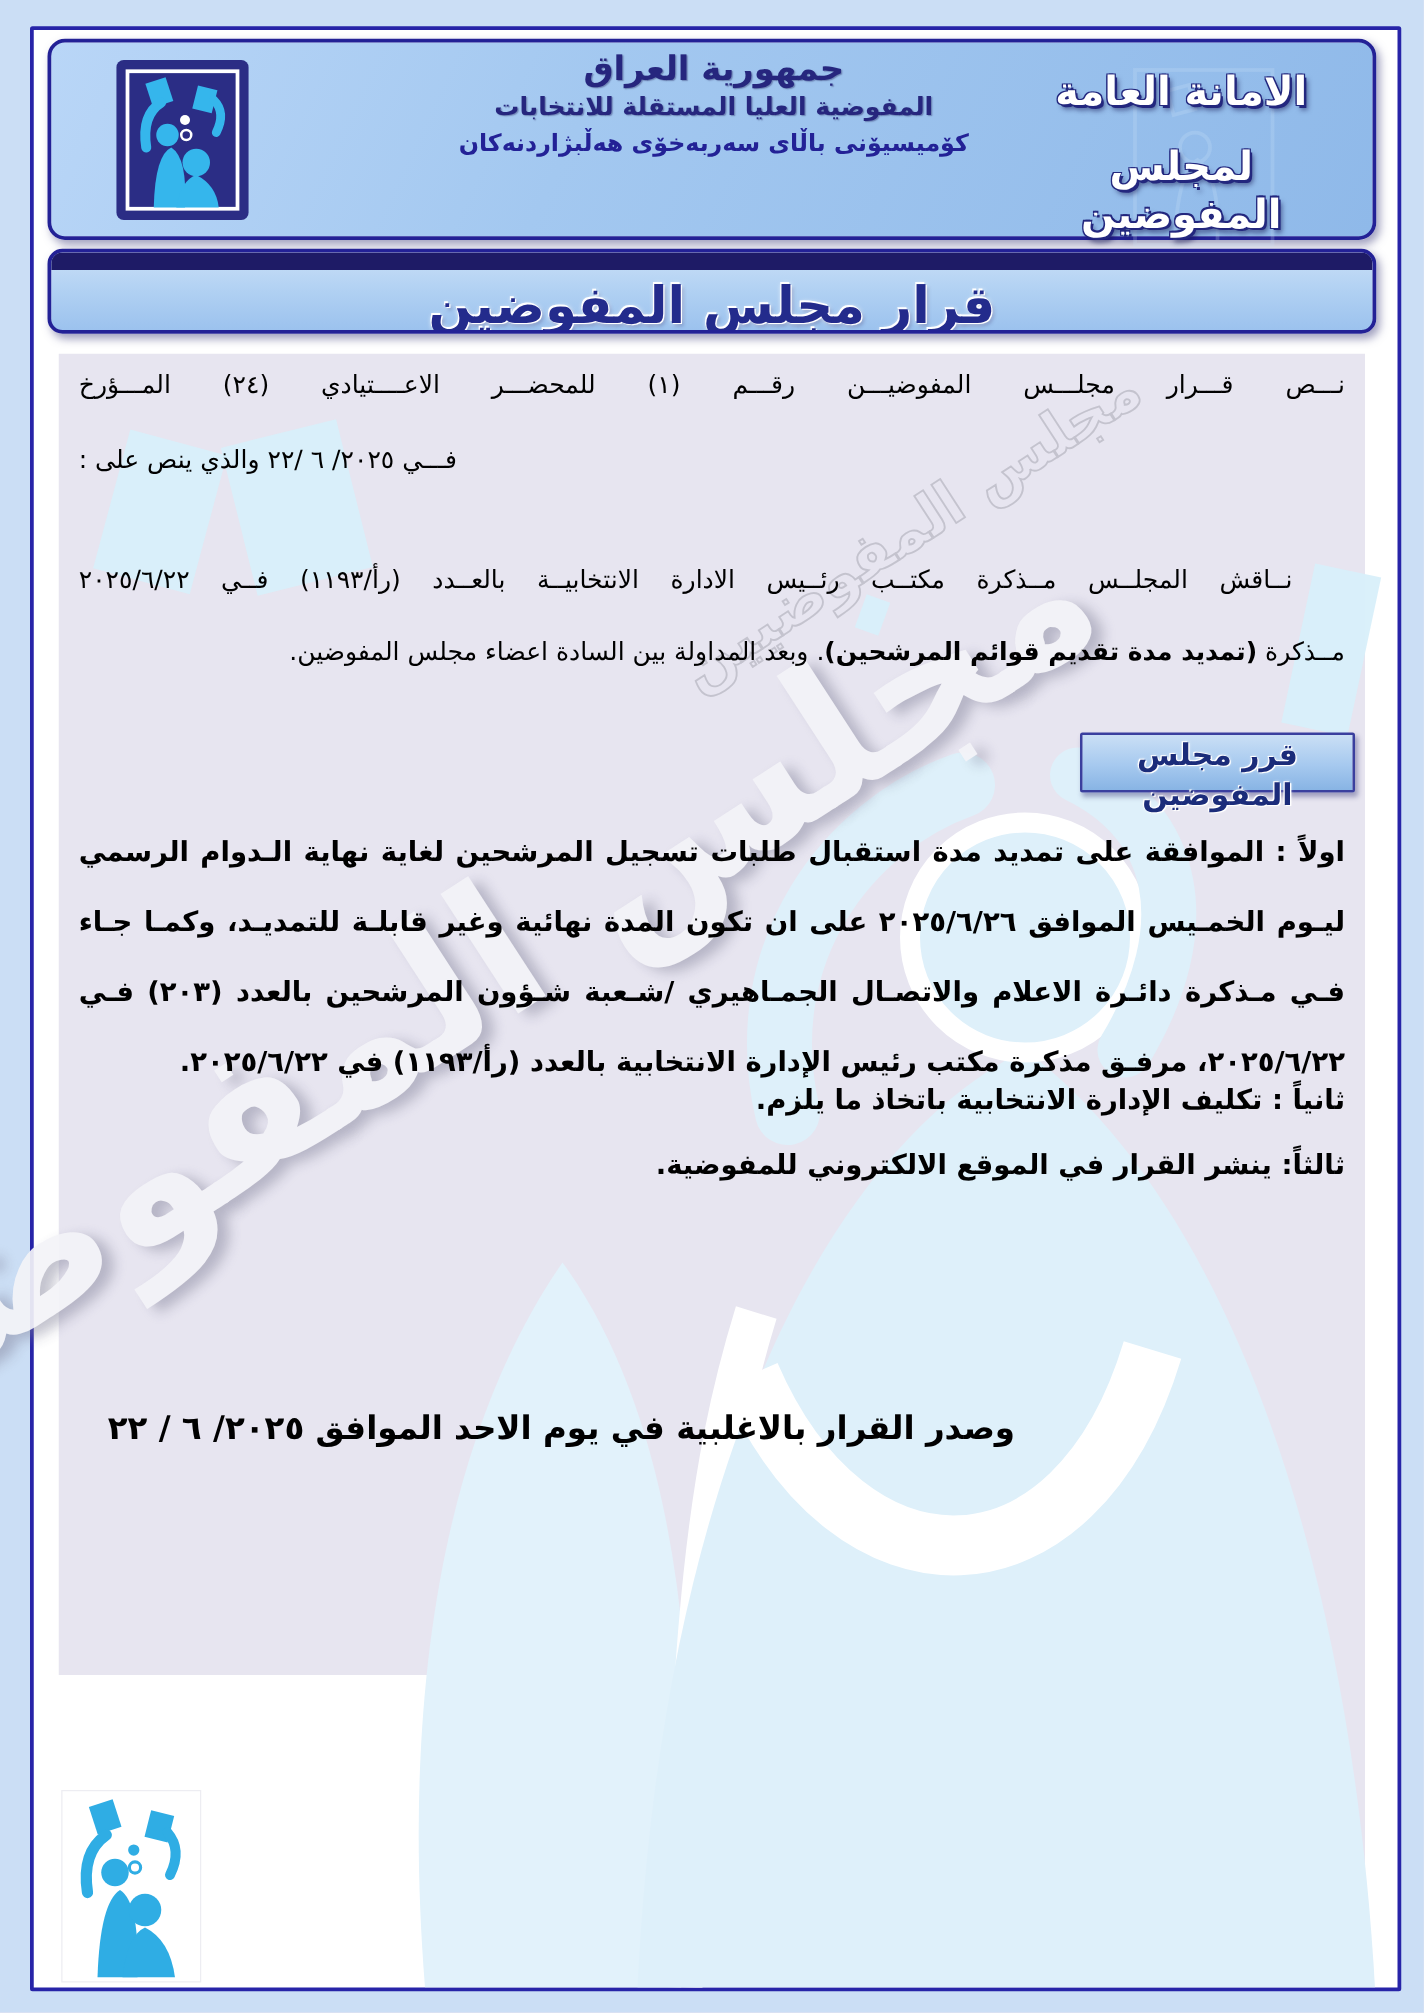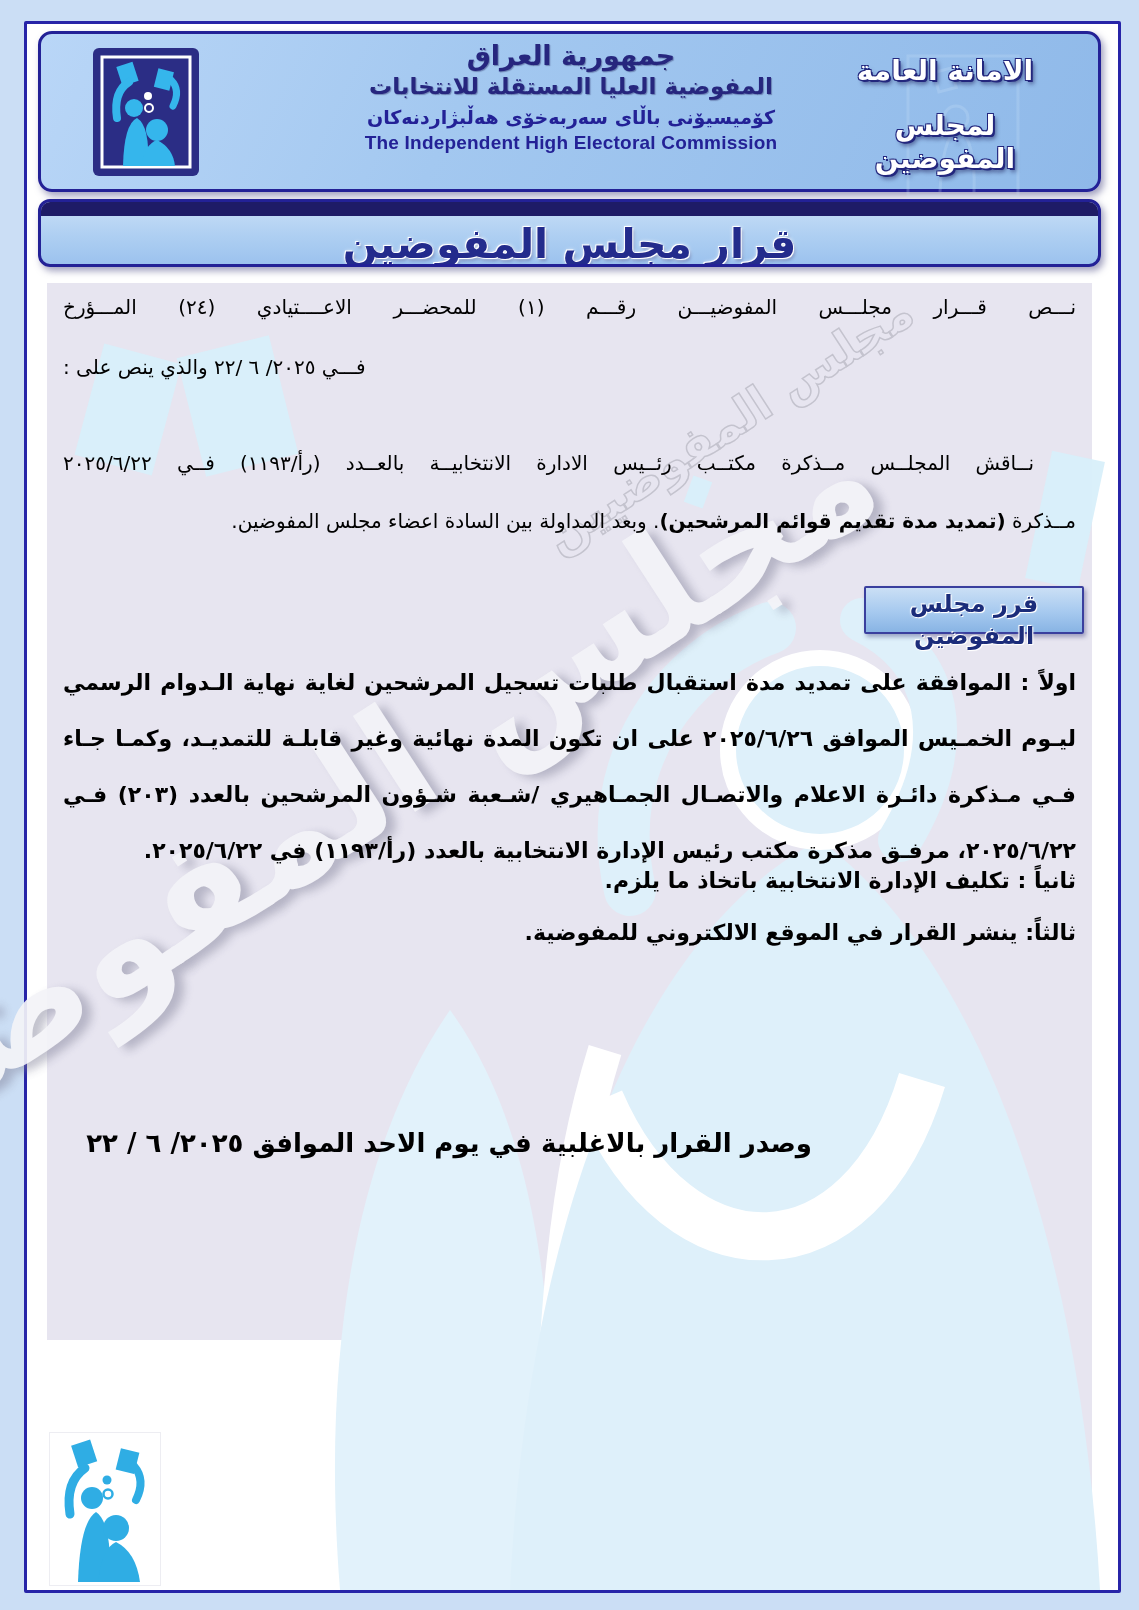--- a/index.html
+++ b/index.html
@@ -24,30 +24,30 @@
     border:3px solid #232196;border-radius:14px;
     background:linear-gradient(115deg,#b9d6f7 0%,#a3c8f0 40%,#8fb9e9 100%);
     box-shadow:3px 4px 7px rgba(70,70,130,.5);
   }
   .header-logo{position:absolute;left:52px;top:14px;}
   .header-center{
     position:absolute;left:320px;top:6px;width:420px;text-align:center;
     color:#26267e;direction:rtl;
   }
   .cal1{font-size:27px;font-weight:bold;text-shadow:1px 1px 1px rgba(30,30,90,.4);}
-  .cal2{font-size:23px;font-weight:bold;margin-top:2px;text-shadow:1px 1px 1px rgba(30,30,90,.4);}
+  .cal2{font-size:20px;font-weight:bold;margin-top:2px;text-shadow:1px 1px 1px rgba(30,30,90,.4);}
   .kurdish{font-size:19px;font-weight:bold;margin-top:7px;color:#232196;}
   .english{font-size:19px;font-weight:bold;margin-top:4px;color:#232196;
            font-family:"Liberation Sans",sans-serif;letter-spacing:.2px;}
   .header-right{
     position:absolute;right:28px;top:20px;width:250px;text-align:center;direction:rtl;
   }
   .ghost-logo{position:absolute;right:40px;top:-2px;opacity:.5;}
   .sec-line{
-    position:relative;font-size:28px;font-weight:bold;color:#ffffff;
+    position:relative;font-size:32px;font-weight:bold;color:#ffffff;
     text-shadow:2px 2px 0 #23277e,-1px -1px 0 #23277e,1px -1px 0 #23277e,-1px 1px 0 #23277e,3px 4px 4px rgba(20,20,80,.55);
   }
   .sec-line.second{margin-top:22px;}
 
   
   .title-band{
     position:absolute;left:38px;top:199px;width:1057px;height:62px;
     border:3px solid #232196;border-radius:12px;
     background:linear-gradient(180deg,#c9dff7 0%,#aecff2 55%,#9cc2ee 100%);
     box-shadow:3px 4px 7px rgba(70,70,130,.5);overflow:hidden;
@@ -137,21 +137,20 @@
         <path d="M48,118 Q52,96 64,92 Q80,100 82,118 Z" fill="#35b6ec"></path>
         <circle cx="55" cy="48" r="4" fill="#ffffff"></circle>
         <circle cx="56" cy="60" r="4" fill="none" stroke="#ffffff" stroke-width="2"></circle>
       </svg>
     </div>
 
     <div class="header-center">
       <div class="cal1">جمهورية العراق</div>
       <div class="cal2">المفوضية العليا المستقلة للانتخابات</div>
       <div class="kurdish">كۆمیسیۆنی باڵای سەربەخۆی هەڵبژاردنەکان</div>
-      <div class="english">The Independent High Electoral Commission</div>
     </div>
 
     <div class="header-right">
       <div class="ghost-logo">
         <svg width="130" height="150" viewBox="0 0 130 150" opacity="0.45">
           <rect x="8" y="4" width="110" height="140" fill="none" stroke="#cfe4f8" stroke-width="3"></rect>
           <circle cx="56" cy="66" r="12" fill="none" stroke="#cfe4f8" stroke-width="3"></circle>
           <path d="M40,140 Q42,86 58,76 Q76,88 74,140" fill="none" stroke="#cfe4f8" stroke-width="3"></path>
           <rect x="36" y="18" width="18" height="20" fill="none" stroke="#cfe4f8" stroke-width="3" transform="rotate(-15 45 28)"></rect>
         </svg>

